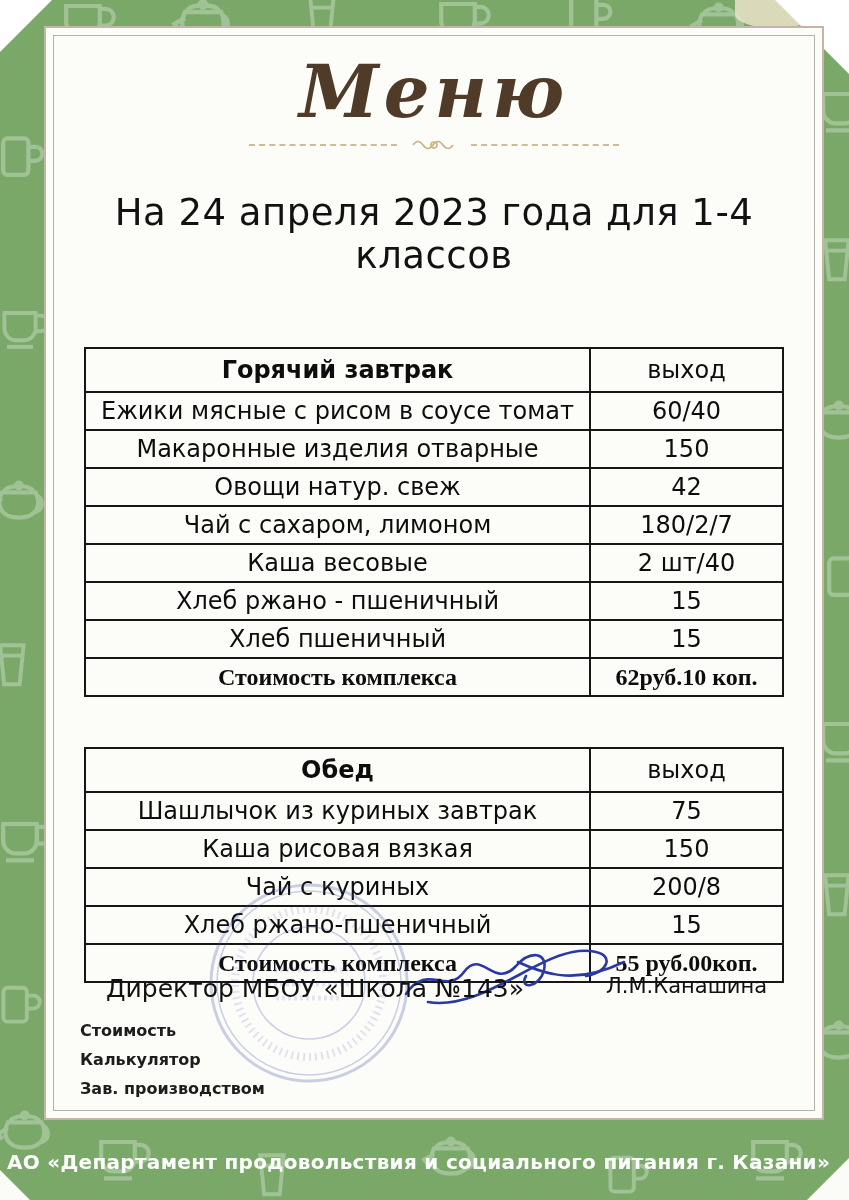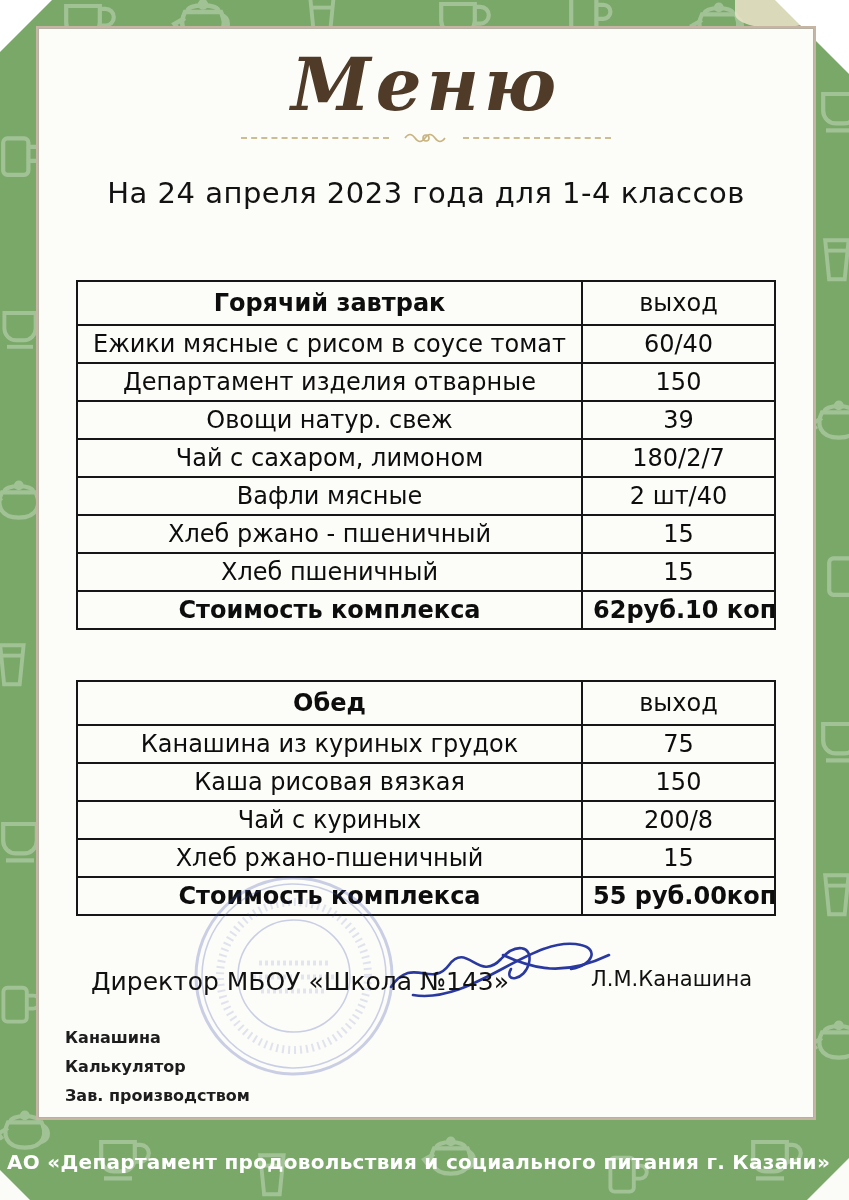--- a/index.html
+++ b/index.html
@@ -16,24 +16,25 @@
   .pattern { position: absolute; left: 0; top: 0; }
   
   .corner { position: absolute; width: 0; height: 0; }
   .corner-tl { top: 0; left: 0; border-top: 52px solid #ffffff; border-right: 52px solid transparent; }
   .corner-tr { top: 0; right: 0; border-top: 74px solid #ffffff; border-left: 74px solid transparent; }
   .corner-bl { bottom: 0; left: 0; border-bottom: 30px solid #fbfbf8; border-right: 30px solid transparent; }
   .corner-br { bottom: 0; right: 0; border-bottom: 42px solid #fbfbf8; border-left: 42px solid transparent; }
 
   .page {
     position: absolute;
-    left: 36px; top: 26px;
+    left: 44px; top: 26px;
     width: 780px; height: 1094px;
     background: #fcfcf8;
     border: 2px solid #c5b5a2;
+    padding: 7px;
   }
   .page-frame {
     position: relative;
     width: 100%; height: 100%;
     border: 1px solid #b7b1a5;
     overflow: hidden;
   }
 
   .title {
     margin-top: 16px;
@@ -44,23 +45,23 @@
     font-size: 72px;
     line-height: 1.1;
     color: #4f3b28;
     letter-spacing: 5px;
   }
 
   .divider { display: flex; align-items: center; justify-content: center; gap: 14px; margin-top: 6px; }
   .divider .dash { width: 148px; height: 0; border-top: 2px dashed #cdbd92; }
 
   .date-heading {
-    margin-top: 30px;
+    margin-top: 38px;
     text-align: center;
-    font-size: 29px;
+    font-size: 37px;
     letter-spacing: 0.5px;
     color: #121212;
   }
 
   .menu-table {
     width: 700px;
     margin: 0 auto;
     border-collapse: collapse;
     table-layout: fixed;
   }
@@ -71,21 +72,21 @@
     padding: 1px 10px;
     color: #0d0d0d;
     overflow: hidden;
     white-space: nowrap;
   }
   .name-cell  { width: 505px; text-align: center; }
   .value-cell { text-align: center; padding: 1px 4px; }
   .header-row td { height: 44px; }
   .header-name  { text-align: center; font-weight: bold; font-size: 28px; }
   .header-value { font-size: 27px; }
-  .bold-row td { font-weight: bold; }
+  .bold-row td { font-weight: bold; font-family: Liberation Serif, serif; }
   .table-1 { margin-top: 70px; }
   .table-2 { margin-top: 50px; }
 
   .sign-left  { position: absolute; left: 52px;  top: 938px; font-size: 25px; color: #111; }
   .sign-right { position: absolute; left: 552px; top: 938px; font-size: 21px; color: #111; }
   .signature-svg { position: absolute; left: 344px; top: 896px; }
   .stamp-svg { position: absolute; left: 150px; top: 842px; opacity: 0.26; }
 
   .roles { position: absolute; left: 26px; bottom: 12px; }
   .role { font-size: 16px; font-weight: bold; color: #1d1d1d; margin-top: 10px; }
@@ -188,33 +189,33 @@
         <tbody>
             <tr class="header-row">
           <td class="name-cell header-name">Горячий завтрак</td>
           <td class="value-cell header-value">выход</td>
         </tr>
         <tr>
           <td class="name-cell">Ежики мясные с рисом в соусе томат</td>
           <td class="value-cell">60/40</td>
         </tr>
         <tr>
-          <td class="name-cell">Департамент изделия отварные</td>
+          <td class="name-cell">Макаронные изделия отварные</td>
           <td class="value-cell">150</td>
         </tr>
         <tr>
           <td class="name-cell">Овощи натур. свеж</td>
-          <td class="value-cell">39</td>
+          <td class="value-cell">42</td>
         </tr>
         <tr>
           <td class="name-cell">Чай с сахаром, лимоном</td>
           <td class="value-cell">180/2/7</td>
         </tr>
         <tr>
-          <td class="name-cell">Вафли мясные</td>
+          <td class="name-cell">Каша весовые</td>
           <td class="value-cell">2 шт/40</td>
         </tr>
         <tr>
           <td class="name-cell">Хлеб ржано - пшеничный</td>
           <td class="value-cell">15</td>
         </tr>
         <tr>
           <td class="name-cell">Хлеб пшеничный</td>
           <td class="value-cell">15</td>
         </tr>
@@ -225,21 +226,21 @@
       </tbody>
         </table>
 
       <table class="menu-table table-2">
         <tbody>
             <tr class="header-row">
           <td class="name-cell header-name">Обед</td>
           <td class="value-cell header-value">выход</td>
         </tr>
         <tr>
-          <td class="name-cell">Канашина из куриных грудок</td>
+          <td class="name-cell">Шашлычок из куриных завтрак</td>
           <td class="value-cell">75</td>
         </tr>
         <tr>
           <td class="name-cell">Каша рисовая вязкая</td>
           <td class="value-cell">150</td>
         </tr>
         <tr>
           <td class="name-cell">Чай с куриных</td>
           <td class="value-cell">200/8</td>
         </tr>
@@ -271,21 +272,21 @@
           <path d="M8 62 C 30 30, 48 64, 66 40 C 84 16, 96 58, 118 34 C 132 18, 150 20, 146 38 C 142 56, 120 58, 128 44"></path>
           <path d="M30 70 C 90 80, 150 8, 198 20 C 216 24, 210 40, 188 44"></path>
           <path d="M120 30 C 150 44, 180 52, 226 30"></path>
         </g>
       </svg>
 
       <div class="sign-left">Директор МБОУ «Школа №143»</div>
       <div class="sign-right">Л.М.Канашина</div>
 
       <div class="roles">
-        <div class="role">Канашина</div>
+        <div class="role">Стоимость</div>
         <div class="role">Калькулятор</div>
         <div class="role">Зав. производством</div>
       </div>
 
     </div>
   </div>
 
   <div class="footer">АО «Департамент продовольствия и социального питания г. Казани»</div>
 
 </div>

